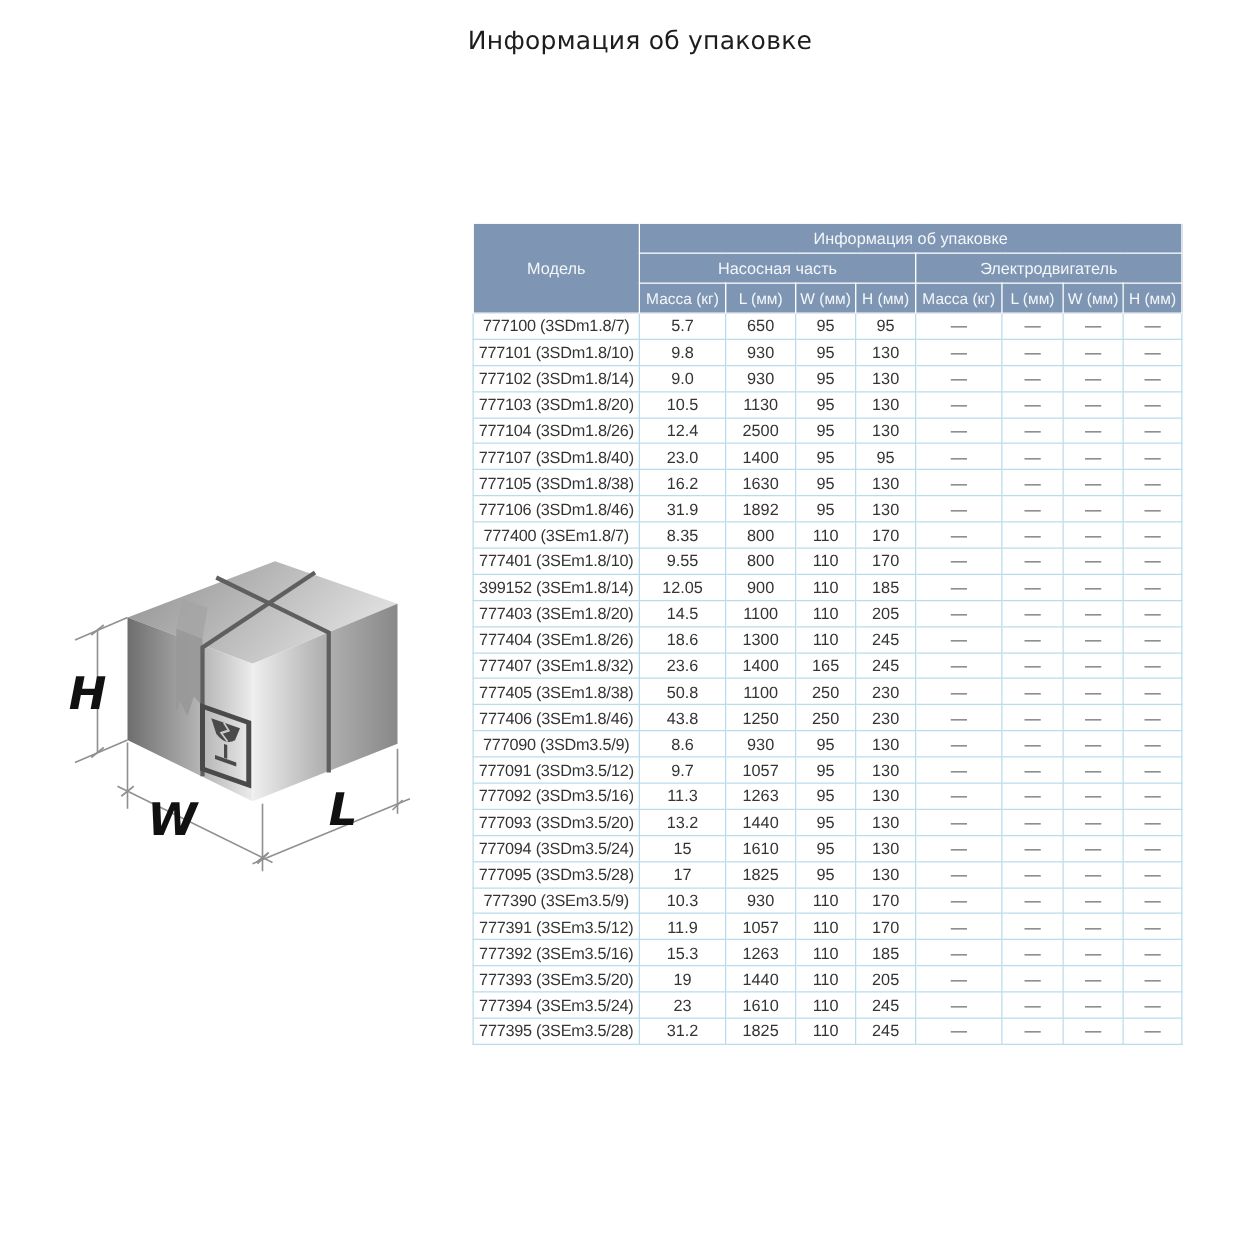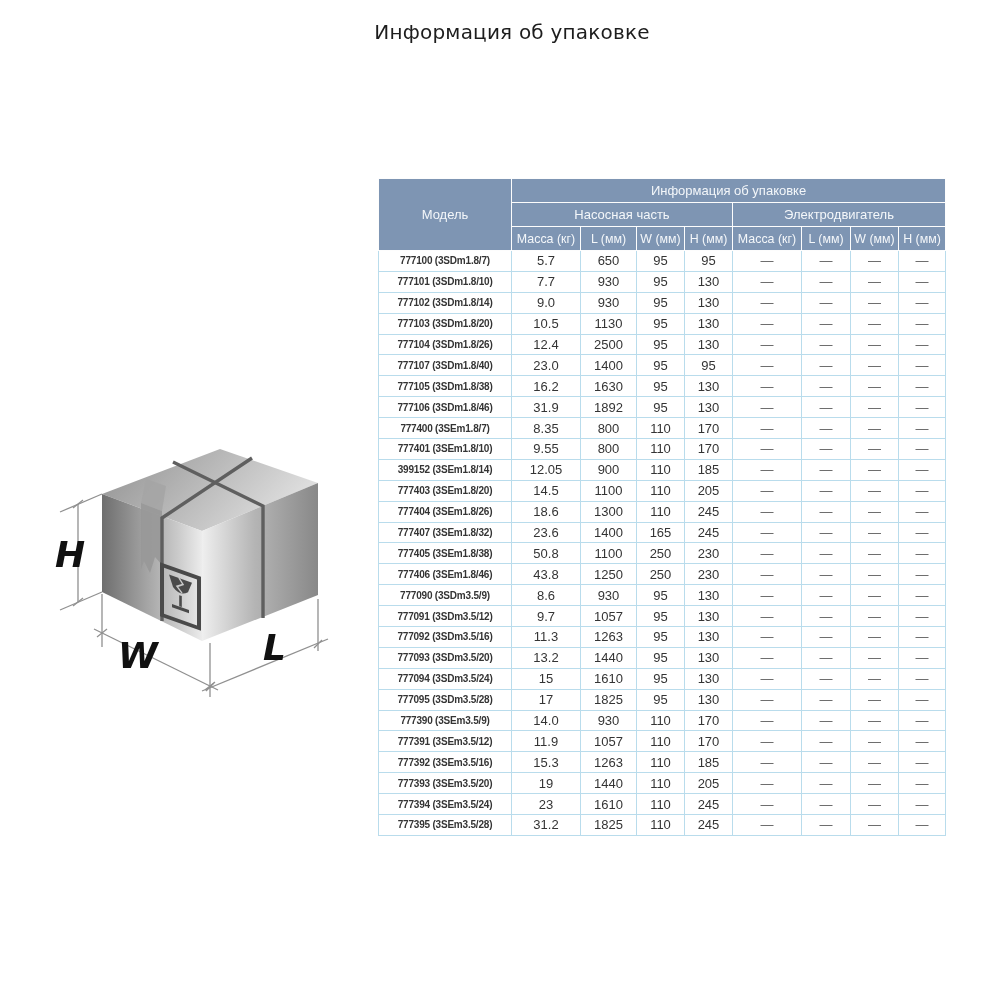--- a/index.html
+++ b/index.html
@@ -22,21 +22,21 @@
     background:#7e95b3; color:#f4f7fa; font-weight:normal;
     border:1px solid #fdfdfd; font-size:13px; padding:0; text-align:center;
   }
   table.pack thead tr { height:24px; }
   table.pack thead th.sub { font-size:12.4px; }
   table.pack tbody tr { height:20.9px; }
   table.pack tbody td {
     border:1px solid #b9dcec; color:#343434; text-align:center;
     font-size:13px; padding:0; white-space:nowrap; overflow:hidden;
   }
-  table.pack tbody td.model { font-size:10px; letter-spacing:-0.2px;font-weight:bold; }
+  table.pack tbody td.model { font-size:13px; letter-spacing:-0.2px; }
   table.pack tbody td.dash  { color:#5a5a5a; }
 
   .dimlabel { font-family:"DejaVu Sans", sans-serif; font-weight:bold; font-style:italic; fill:#111; }
 </style>
 </head>
 <body>
 
 <div class="page-title">Информация об упаковке</div>
 
 <svg class="box-figure" viewBox="0 0 310 300" xmlns="http://www.w3.org/2000/svg">
@@ -141,21 +141,21 @@
         <td>650</td>
         <td>95</td>
         <td>95</td>
         <td class="dash">—</td>
         <td class="dash">—</td>
         <td class="dash">—</td>
         <td class="dash">—</td>
       </tr>
       <tr>
         <td class="model">777101 (3SDm1.8/10)</td>
-        <td>7.7</td>
+        <td>9.8</td>
         <td>930</td>
         <td>95</td>
         <td>130</td>
         <td class="dash">—</td>
         <td class="dash">—</td>
         <td class="dash">—</td>
         <td class="dash">—</td>
       </tr>
       <tr>
         <td class="model">777102 (3SDm1.8/14)</td>
@@ -372,21 +372,21 @@
         <td>1825</td>
         <td>95</td>
         <td>130</td>
         <td class="dash">—</td>
         <td class="dash">—</td>
         <td class="dash">—</td>
         <td class="dash">—</td>
       </tr>
       <tr>
         <td class="model">777390 (3SEm3.5/9)</td>
-        <td>14.0</td>
+        <td>10.3</td>
         <td>930</td>
         <td>110</td>
         <td>170</td>
         <td class="dash">—</td>
         <td class="dash">—</td>
         <td class="dash">—</td>
         <td class="dash">—</td>
       </tr>
       <tr>
         <td class="model">777391 (3SEm3.5/12)</td>

